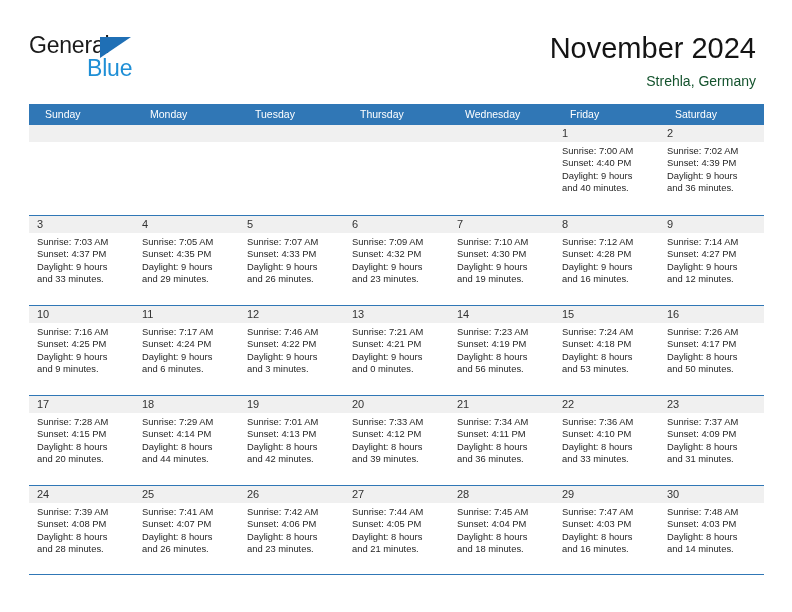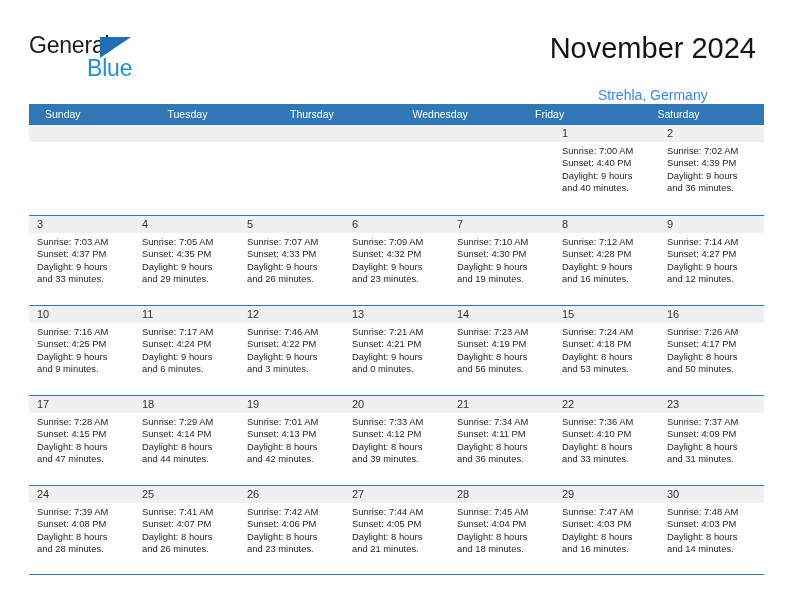--- a/index.html
+++ b/index.html
@@ -67,25 +67,24 @@
   }
   .cal-title {
     font-size: 29px;
     font-weight: normal;
     color: #141414;
     line-height: 36px;
     letter-spacing: 0px;
   }
   .cal-subtitle {
     font-size: 14px;
-    color: #3b82f6;
+    color: #14532d;
     line-height: 20px;
-    margin-top: 19px;
+    margin-top: 5px;
     letter-spacing: 0px;
-    text-align: center;
   }
 
   
   .calendar {
     position: absolute;
     left: 29px;
     top: 104px;
     width: 735px;
   }
   .dow-row {
@@ -154,20 +153,21 @@
     <div class="title-block">
       <div class="cal-title">November 2024</div>
       <div class="cal-subtitle">Strehla, Germany</div>
     </div>
 
   </div>
 
   <div class="calendar">
     <div class="dow-row">
         <div class="dow">Sunday</div>
+        <div class="dow">Monday</div>
         <div class="dow">Tuesday</div>
         <div class="dow">Thursday</div>
         <div class="dow">Wednesday</div>
         <div class="dow">Friday</div>
         <div class="dow">Saturday</div>
       </div>
     <div class="weeks">
         <div class="week first">
           <div class="day blank">
             <div class="day-num-bar"></div>
@@ -333,21 +333,21 @@
             </div>
           </div>
         </div>
         <div class="week">
           <div class="day">
             <div class="day-num-bar">17</div>
             <div class="day-body">
               <div class="day-line">Sunrise: 7:28 AM</div>
               <div class="day-line">Sunset: 4:15 PM</div>
               <div class="day-line">Daylight: 8 hours</div>
-              <div class="day-line">and 47 minutes.</div>
+              <div class="day-line">and 20 minutes.</div>
             </div>
           </div>
           <div class="day">
             <div class="day-num-bar">18</div>
             <div class="day-body">
               <div class="day-line">Sunrise: 7:29 AM</div>
               <div class="day-line">Sunset: 4:14 PM</div>
               <div class="day-line">Daylight: 8 hours</div>
               <div class="day-line">and 44 minutes.</div>
             </div>

